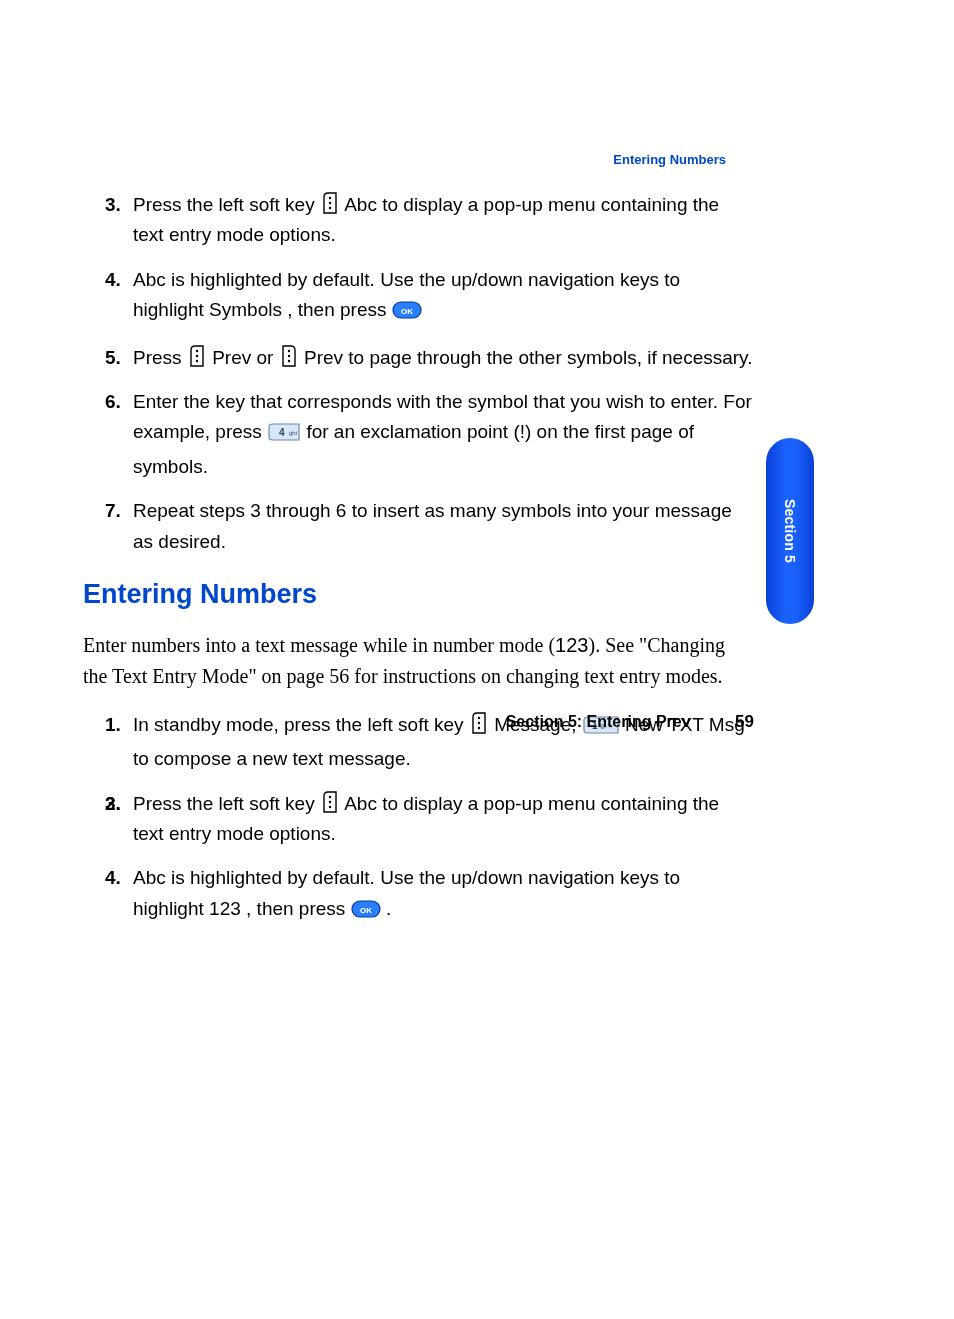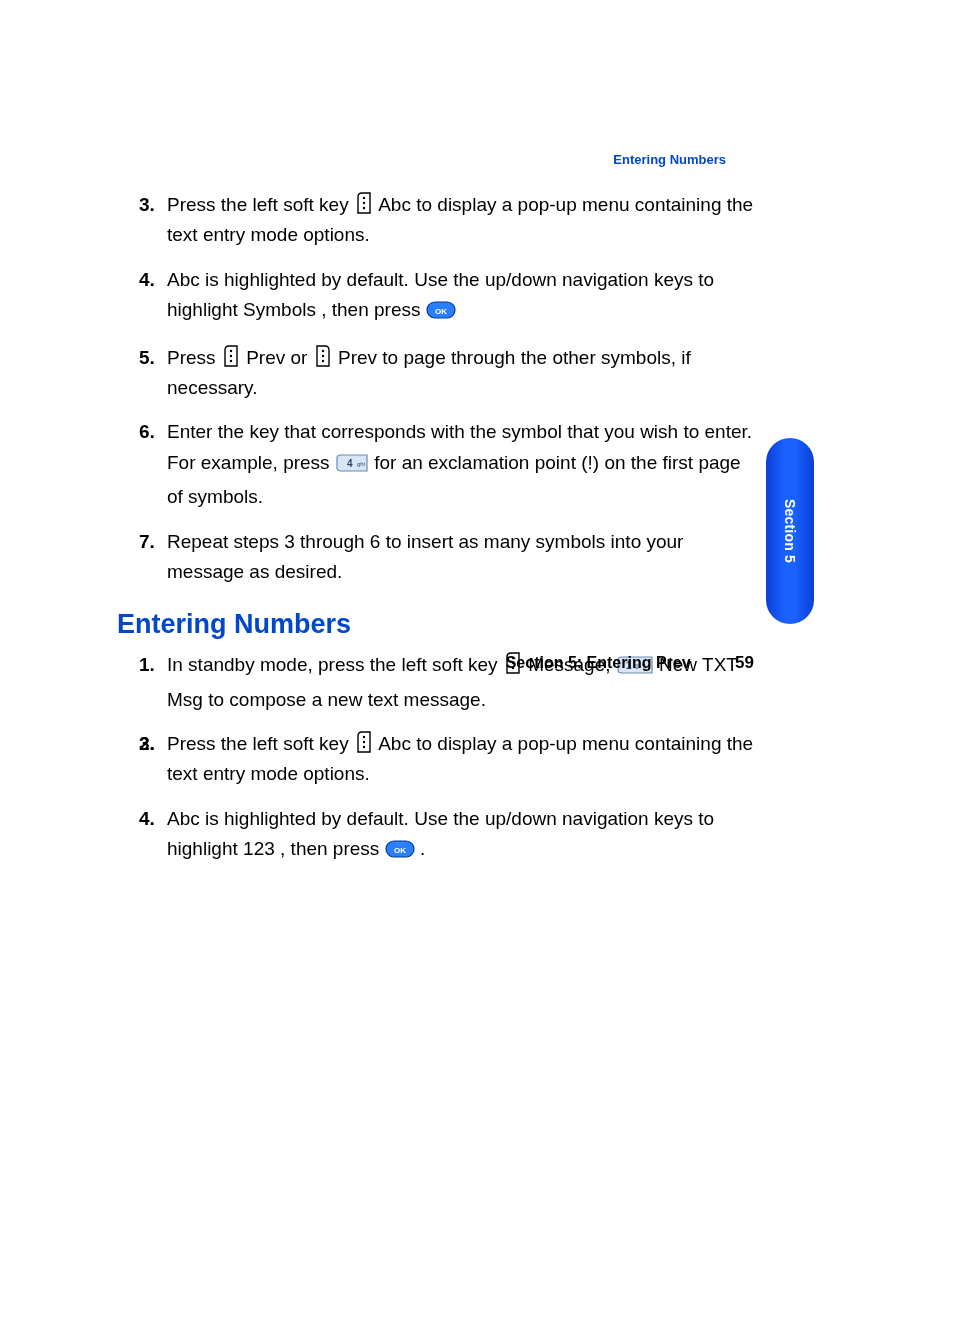--- a/index.html
+++ b/index.html
@@ -7,21 +7,21 @@
     padding: 0;
     background: #fff;
     font-family: Arial, Helvetica, sans-serif;
     font-size: 19px;
     color: #000;
     width: 954px;
     height: 1319px;
     position: relative;
   }
   .page {
-    padding: 150px 200px 0 117px;
+    padding: 150px 200px 0 83px;
     position: relative;
   }
   .header-title {
     position: absolute;
     top: 152px;
     right: 228px;
     font-weight: bold;
     font-size: 13px;
     color: #0047cc;
     font-family: Arial, sans-serif;
@@ -189,20 +189,23 @@
       </li>
 
       <li>
         <span class="num">7.</span>
         <span>Repeat steps 3 through 6 to insert as many symbols into your message as desired.</span>
       </li>
     </ol>
 
     <h2 class="section-heading">Entering Numbers</h2>
 
+    <p class="intro">
+      <span>Enter numbers into a text message while in number mode (</span><span class="bold" style="font-family:Arial,sans-serif">123</span><span>). See "Changing the Text Entry Mode" on page 56 for instructions on changing text entry modes.</span>
+    </p>
 
     <ol class="steps">
       <li>
         <span class="num">1.</span>
         <span>In standby mode, press the left soft key </span>
         <span class="icon-softkey">
           <svg width="20" height="24" viewBox="0 0 20 24">
               <path d="M4 22 L4 6 Q4 2 8 2 L16 2 L16 22 Z" fill="#fff" stroke="#000" stroke-width="1.4"></path>
               <circle cx="10" cy="7" r="1.2" fill="#000"></circle>
               <circle cx="10" cy="12" r="1.2" fill="#000"></circle>

